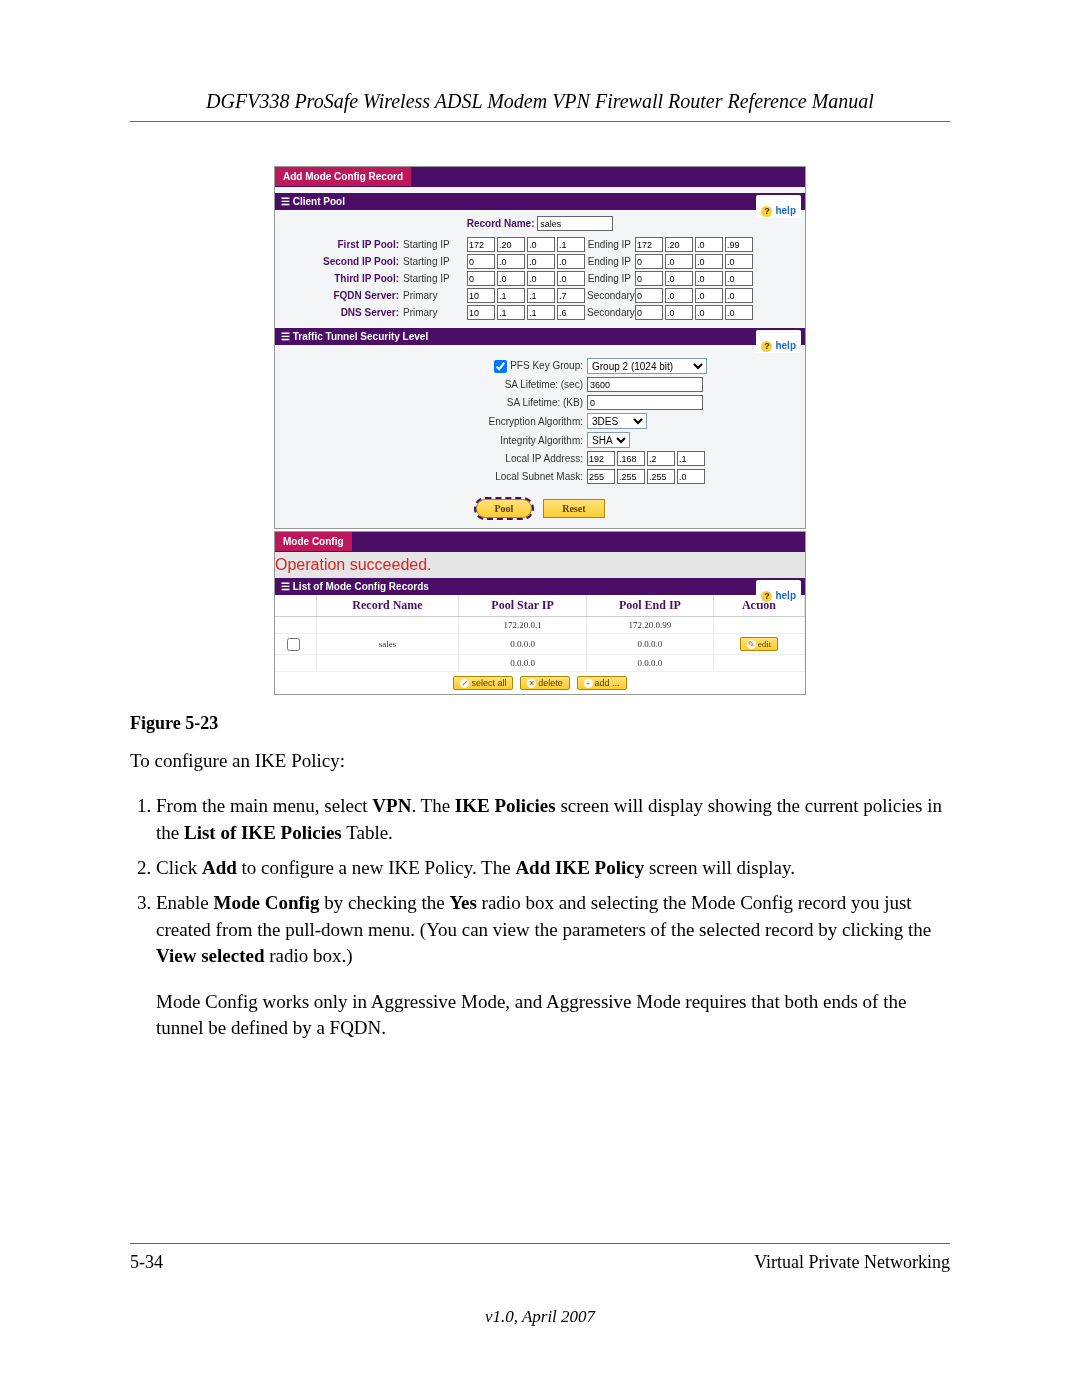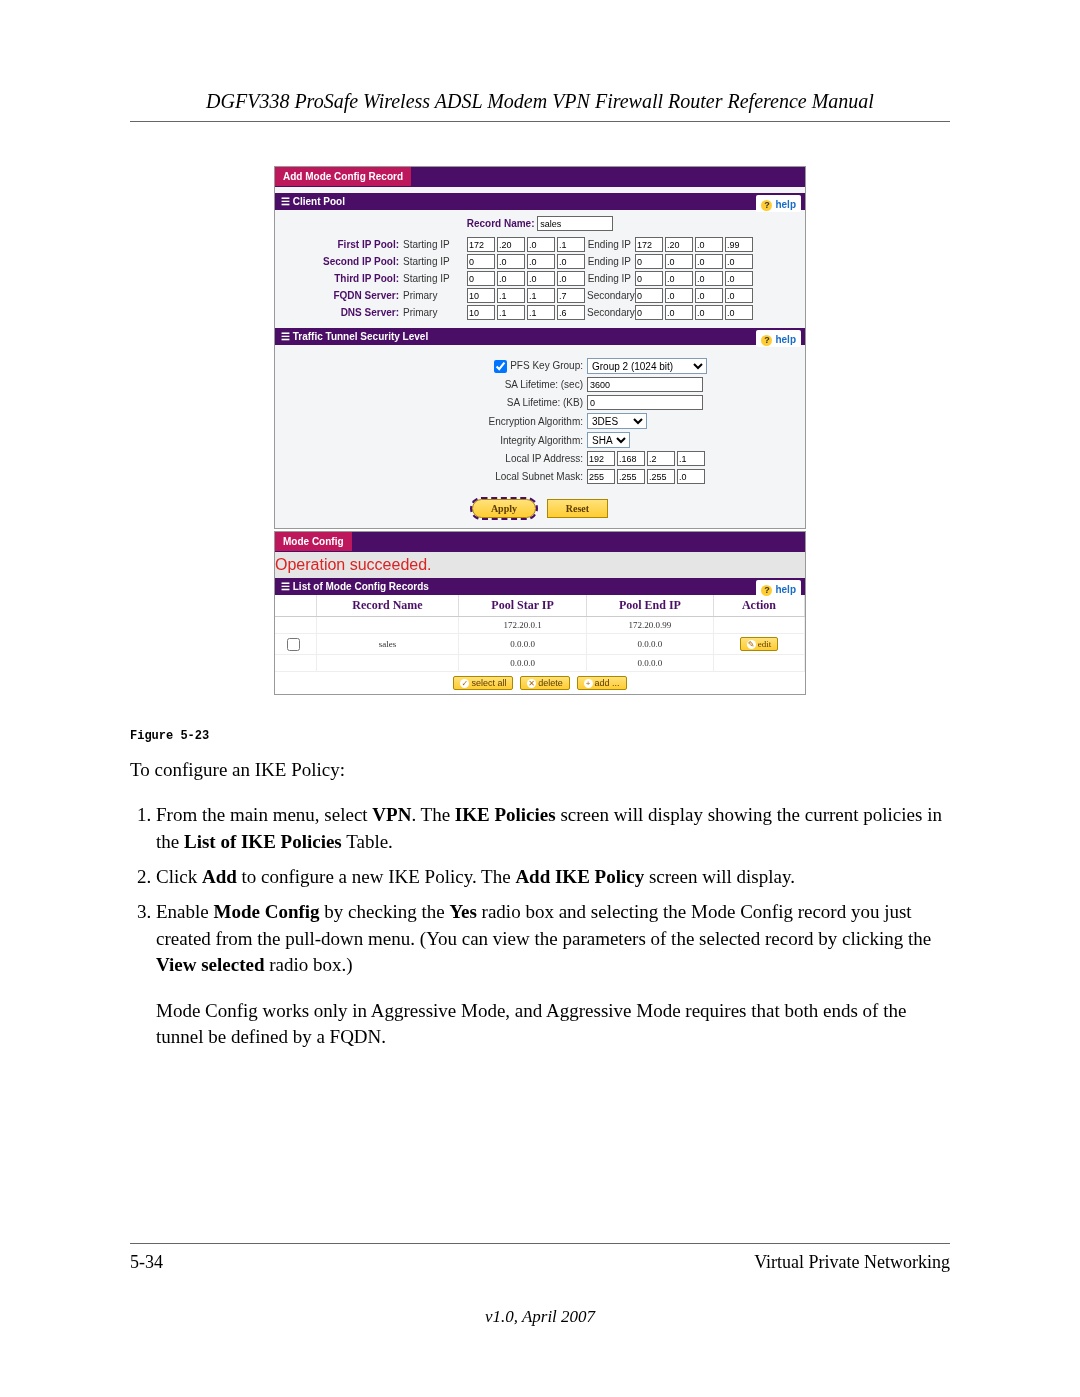--- a/index.html
+++ b/index.html
@@ -5,21 +5,21 @@
   body{margin:0;background:#fff;font-family:"Times New Roman",serif;color:#000}
   .page{width:1080px;height:1397px;position:relative;margin:0 auto;box-sizing:border-box;padding:90px 130px 0 130px}
   .hdr{font-style:italic;text-align:center;font-size:20px;padding-bottom:8px;border-bottom:1px solid #666}
   .figwrap{margin-top:44px}
   .ui{font-family:Verdana,Geneva,sans-serif;font-size:10px;color:#333}
   .panel{border:1px solid #999;background:#f4f5f7;margin:0 auto;width:530px}
   .tabbar{height:20px;background:#4b0e66;padding-left:0}
   .tab{display:inline-block;background:#be185d;color:#fff;font-weight:bold;font-size:10px;padding:4px 8px}
   .sub{height:6px;background:#f4f5f7}
   .sect{background:#4b0e66;color:#fff;font-weight:bold;font-size:10px;padding:3px 6px;position:relative}
-  .sect .help{position:absolute;right:4px;top:2px;color:#1a6cc7;background:#fff;padding:4px 5px 1px 5px;border-radius:2px}
+  .sect .help{position:absolute;right:4px;top:2px;color:#1a6cc7;background:#fff;padding:10px 5px 1px 5px;border-radius:2px}
   .sect .q{display:inline-block;width:11px;height:11px;border-radius:50%;background:#ffcc33;color:#333;text-align:center;line-height:11px;font-size:9px;margin-right:3px}
   .body{background:#f4f5f7;padding:6px 8px}
   .rn{text-align:center;margin-bottom:6px}
   .rn b{color:#4b0e66;font-size:10px}
   .row{display:flex;align-items:center;margin:2px 0;font-size:10px}
   .lbl{width:116px;text-align:right;padding-right:4px;font-weight:bold;color:#4b0e66}
   .sub1{width:64px;text-align:left}
   .oct{width:24px;height:13px;border:1px solid #666;font-size:9px;padding:0 1px;margin-right:2px;background:#fff}
   .gap{width:44px;text-align:right;padding-right:4px}
   .sec2{margin-top:4px}
@@ -30,21 +30,21 @@
   .btnrow{text-align:center;padding:6px 0 10px 0;background:#f4f5f7}
   .btn{display:inline-block;border:1px solid #aa8800;background:linear-gradient(#ffe27a,#ffcc33);color:#5a3b00;font-weight:bold;font-size:10px;padding:3px 18px;margin:0 4px;font-family:Verdana}
   .dash{outline:2px dashed #4b0e66;border-radius:14px}
   .panel2{border:1px solid #999;margin:2px auto 0 auto;width:530px}
   .status{color:#d22;text-align:left;font-size:16px;padding:4px 0;background:#e5e5e5}
   table.rec{width:100%;border-collapse:collapse;font-size:9px;font-family:Verdana;background:#fff}
   table.rec th{color:#4b0e66;font-weight:bold;padding:3px;border-bottom:1px solid #ccc;border-right:1px solid #ddd;font-size:12px}
   table.rec td{padding:3px;text-align:center;border-bottom:1px solid #eee;border-right:1px solid #eee}
   .mini{display:inline-block;border:1px solid #aa8800;background:linear-gradient(#ffe27a,#ffcc33);color:#5a3b00;font-size:9px;padding:1px 6px;border-radius:2px;margin:0 2px}
   .mini .ic{display:inline-block;width:9px;height:9px;border-radius:50%;background:#fff;color:#aa6600;text-align:center;line-height:9px;font-size:8px;margin-right:2px}
-  .figcap{font-family:Liberation Mono, monospace;font-weight:bold;font-size:12px;margin:34px 0 14px 0}
+  .figcap{font-family:Liberation Serif, serif;font-weight:bold;font-size:18px;margin:18px 0 14px 0}
   .para{font-size:19px;line-height:1.35;margin:10px 0}
   ol.steps{font-size:19px;line-height:1.42;padding-left:26px}
   ol.steps li{margin:8px 0}
   .footer{position:absolute;left:130px;right:130px;bottom:70px;border-top:1px solid #666;padding-top:8px;font-size:18px}
   .footer .pn{float:left}
   .footer .sec{float:right}
   .ver{text-align:center;font-style:italic;font-size:17px;margin-top:34px}
   input[type=checkbox]{margin:0 3px 0 0;vertical-align:middle}
 </style>
 </head>
@@ -159,21 +159,21 @@
         <div class="srow">
             <div class="slab">Local IP Address:</div>
             <span id="lip"><input class="oct" value="192" style=""><input class="oct" value=".168" style=""><input class="oct" value=".2" style=""><input class="oct" value=".1" style=""></span>
           </div>
         <div class="srow">
             <div class="slab">Local Subnet Mask:</div>
             <span id="lsm"><input class="oct" value="255" style=""><input class="oct" value=".255" style=""><input class="oct" value=".255" style=""><input class="oct" value=".0" style=""></span>
           </div>
       </div>
       <div class="btnrow">
-        <span class="btn dash">Apply</span>
+        <span class="btn dash">Pool</span>
         <span class="btn">Reset</span>
       </div>
     </div>
 
     <div class="panel2 ui">
       <div class="tabbar"><span class="tab">Mode Config</span></div>
       <div class="status">Operation succeeded.</div>
       <div class="sect"><span>☰ </span><span>List of Mode Config Records</span>
         <span class="help"><span class="q">?</span><span>help</span></span>
       </div>

